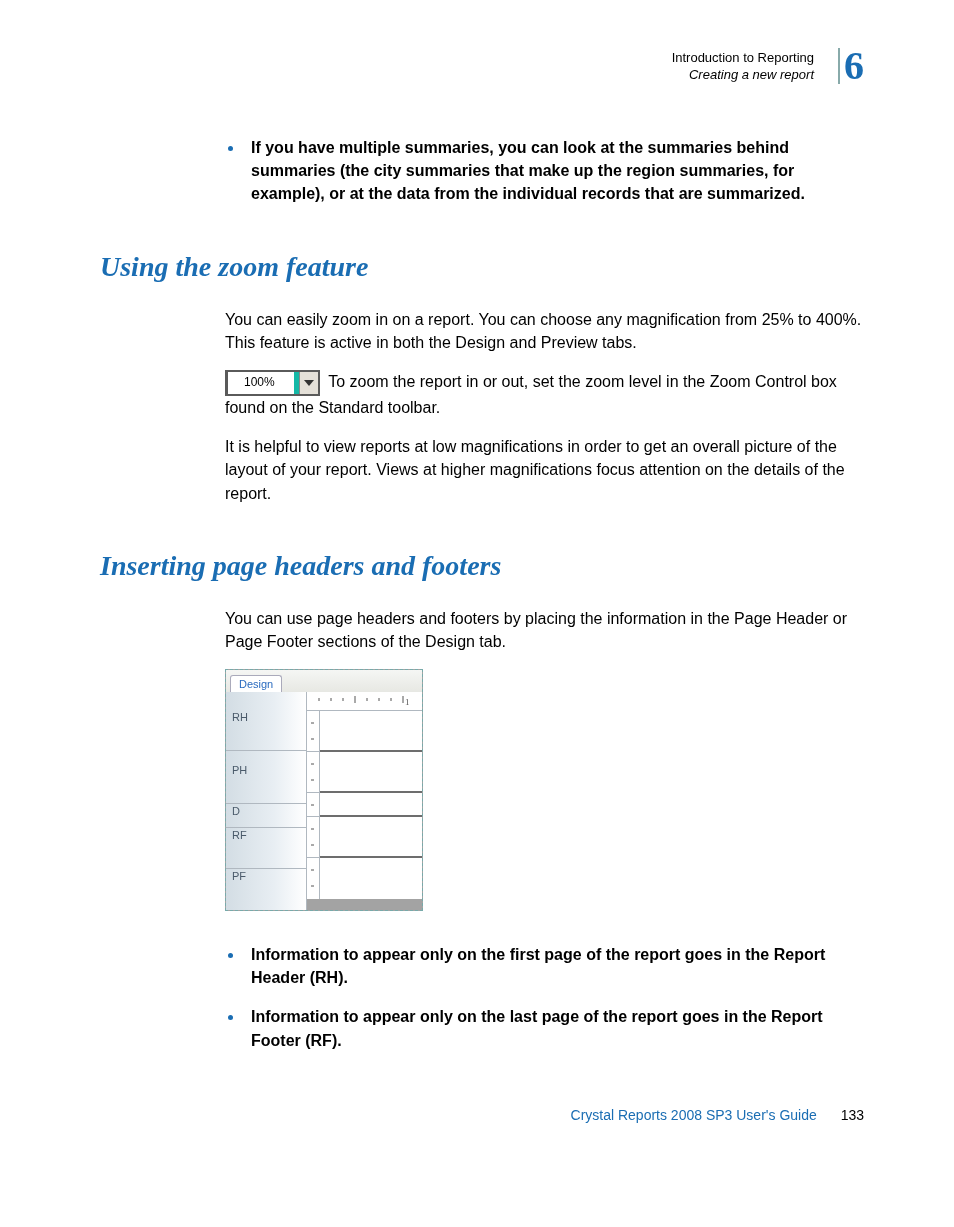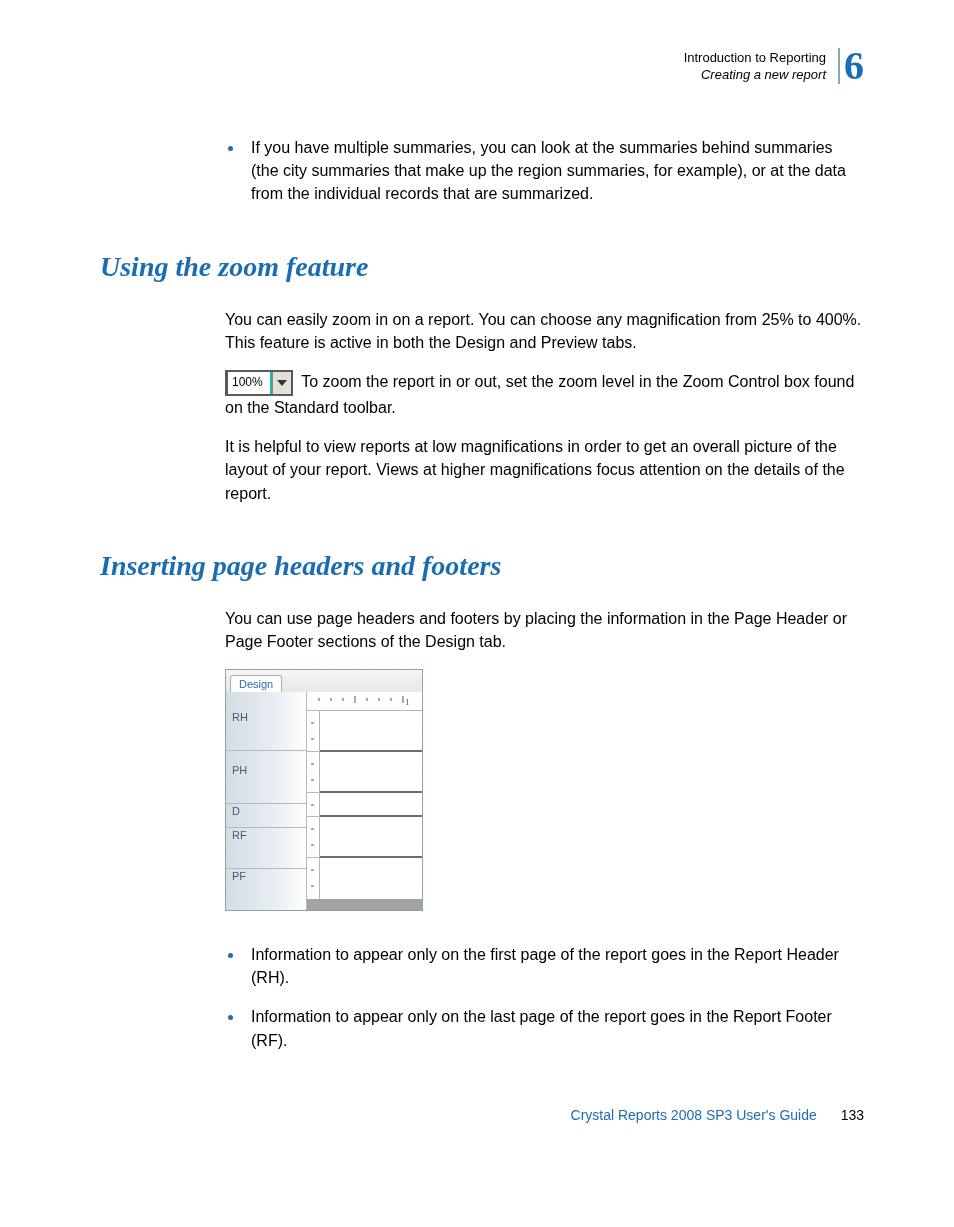--- a/index.html
+++ b/index.html
@@ -17,40 +17,41 @@
     position: relative;
   }
   .running-head {
     text-align: right;
     font-size: 13px;
     line-height: 1.3;
     margin-bottom: 50px;
     display: flex;
     justify-content: flex-end;
     align-items: flex-start;
-    gap: 12px;
+    gap: 24px;
   }
   .running-head .lines { text-align: right; }
   .running-head .lines .l1 { color: #000; }
   .running-head .lines .l2 { font-style: italic; color: #000; }
   .running-head .chapnum {
     color: #1a6db3;
     font-family: Georgia, 'Times New Roman', serif;
     font-size: 40px;
     font-weight: bold;
     line-height: 0.9;
     border-left: 2px solid #8aa;
     padding-left: 4px;
     margin-top: -2px;
   }
   .content-body { padding-left: 125px; }
   .bullet-list {
     list-style-type: disc;
     padding-left: 20px;
     margin: 0;
+    font-weight: bold;
   }
   .bullet-list li {
     color: #000;
     font-size: 16px;
     line-height: 1.45;
     margin-bottom: 14px;
     padding-left: 6px;
   }
   .bullet-list li::marker {
     color: #1a6db3;
@@ -73,23 +74,23 @@
     display: inline-flex;
     border: 2px solid #5a5a5a;
     border-left: 3px solid #5a5a5a;
     background: #fff;
     vertical-align: middle;
     margin-right: 4px;
     height: 22px;
   }
   .zoom-widget .zval {
     font-size: 12px;
-    padding: 2px 4px;
+    padding: 2px 16px;
     min-width: 34px;
-    border-right: 2px solid #14b8a6;
+    border-right: 5px solid #14b8a6;
     font-family: Tahoma, Arial, sans-serif;
   }
   .zoom-widget .zbtn {
     width: 18px;
     background: #e4e0d8;
     border-left: 1px solid #888;
     display: flex;
     align-items: center;
     justify-content: center;
   }

